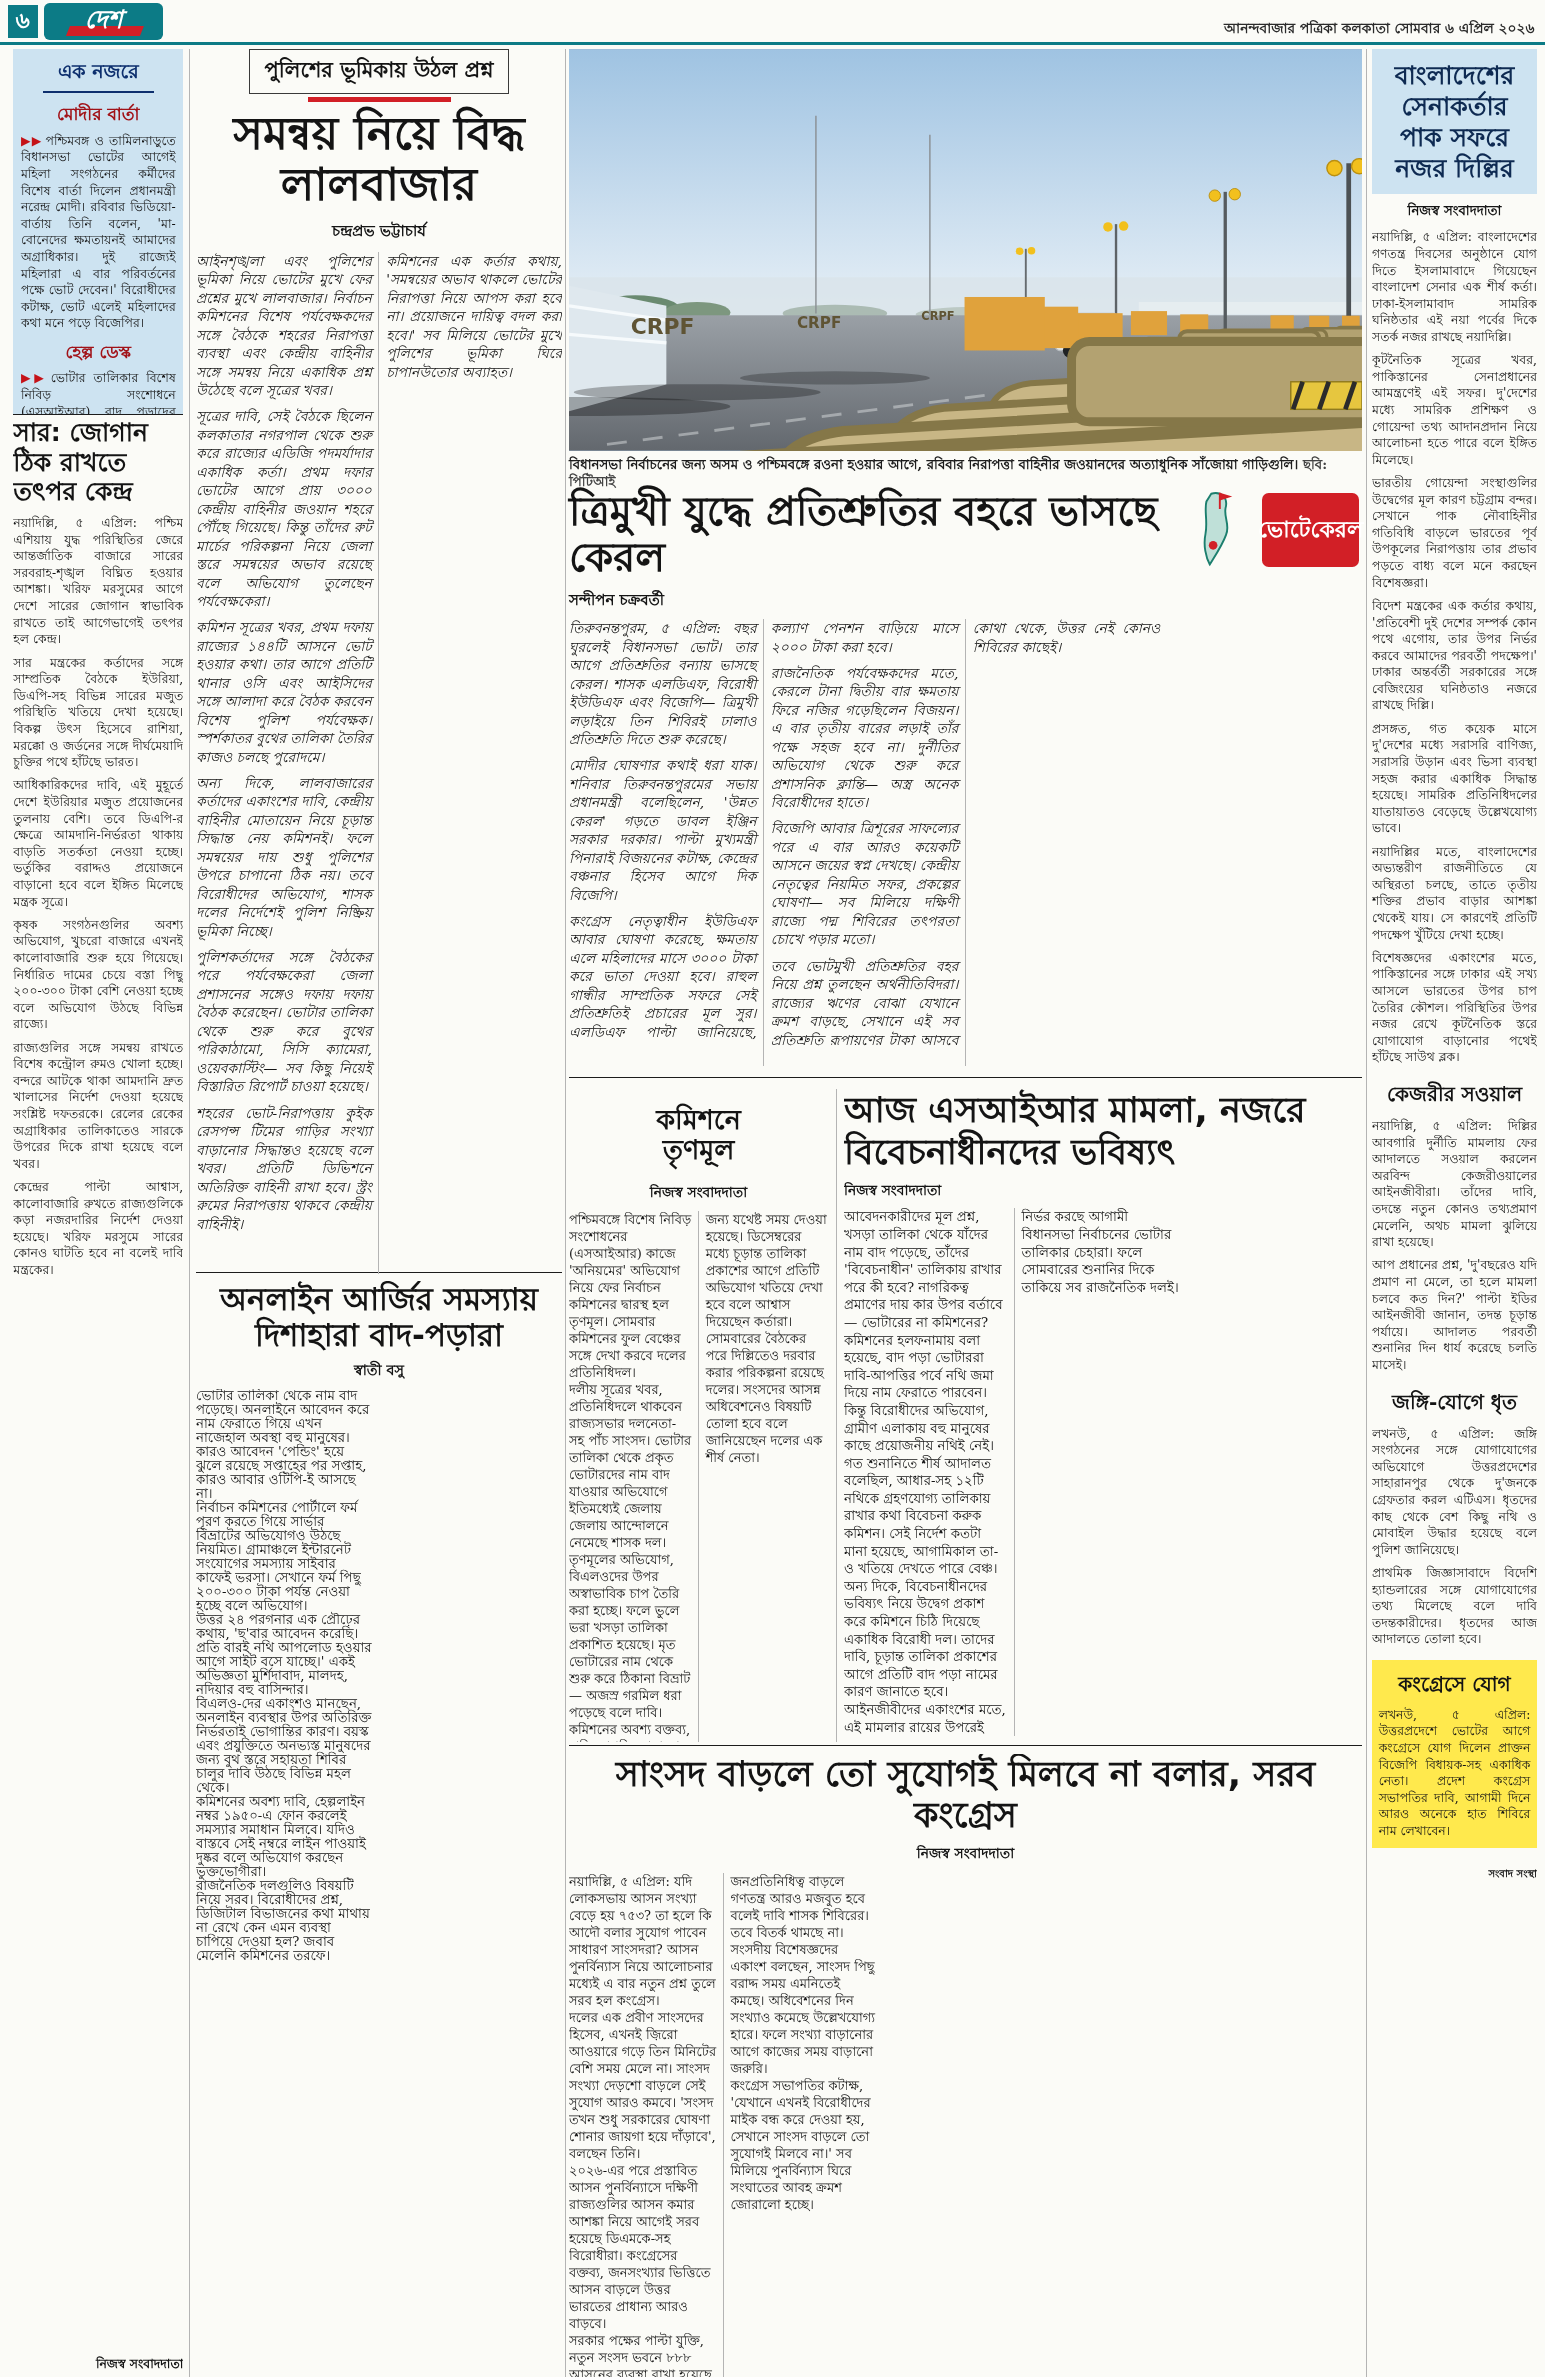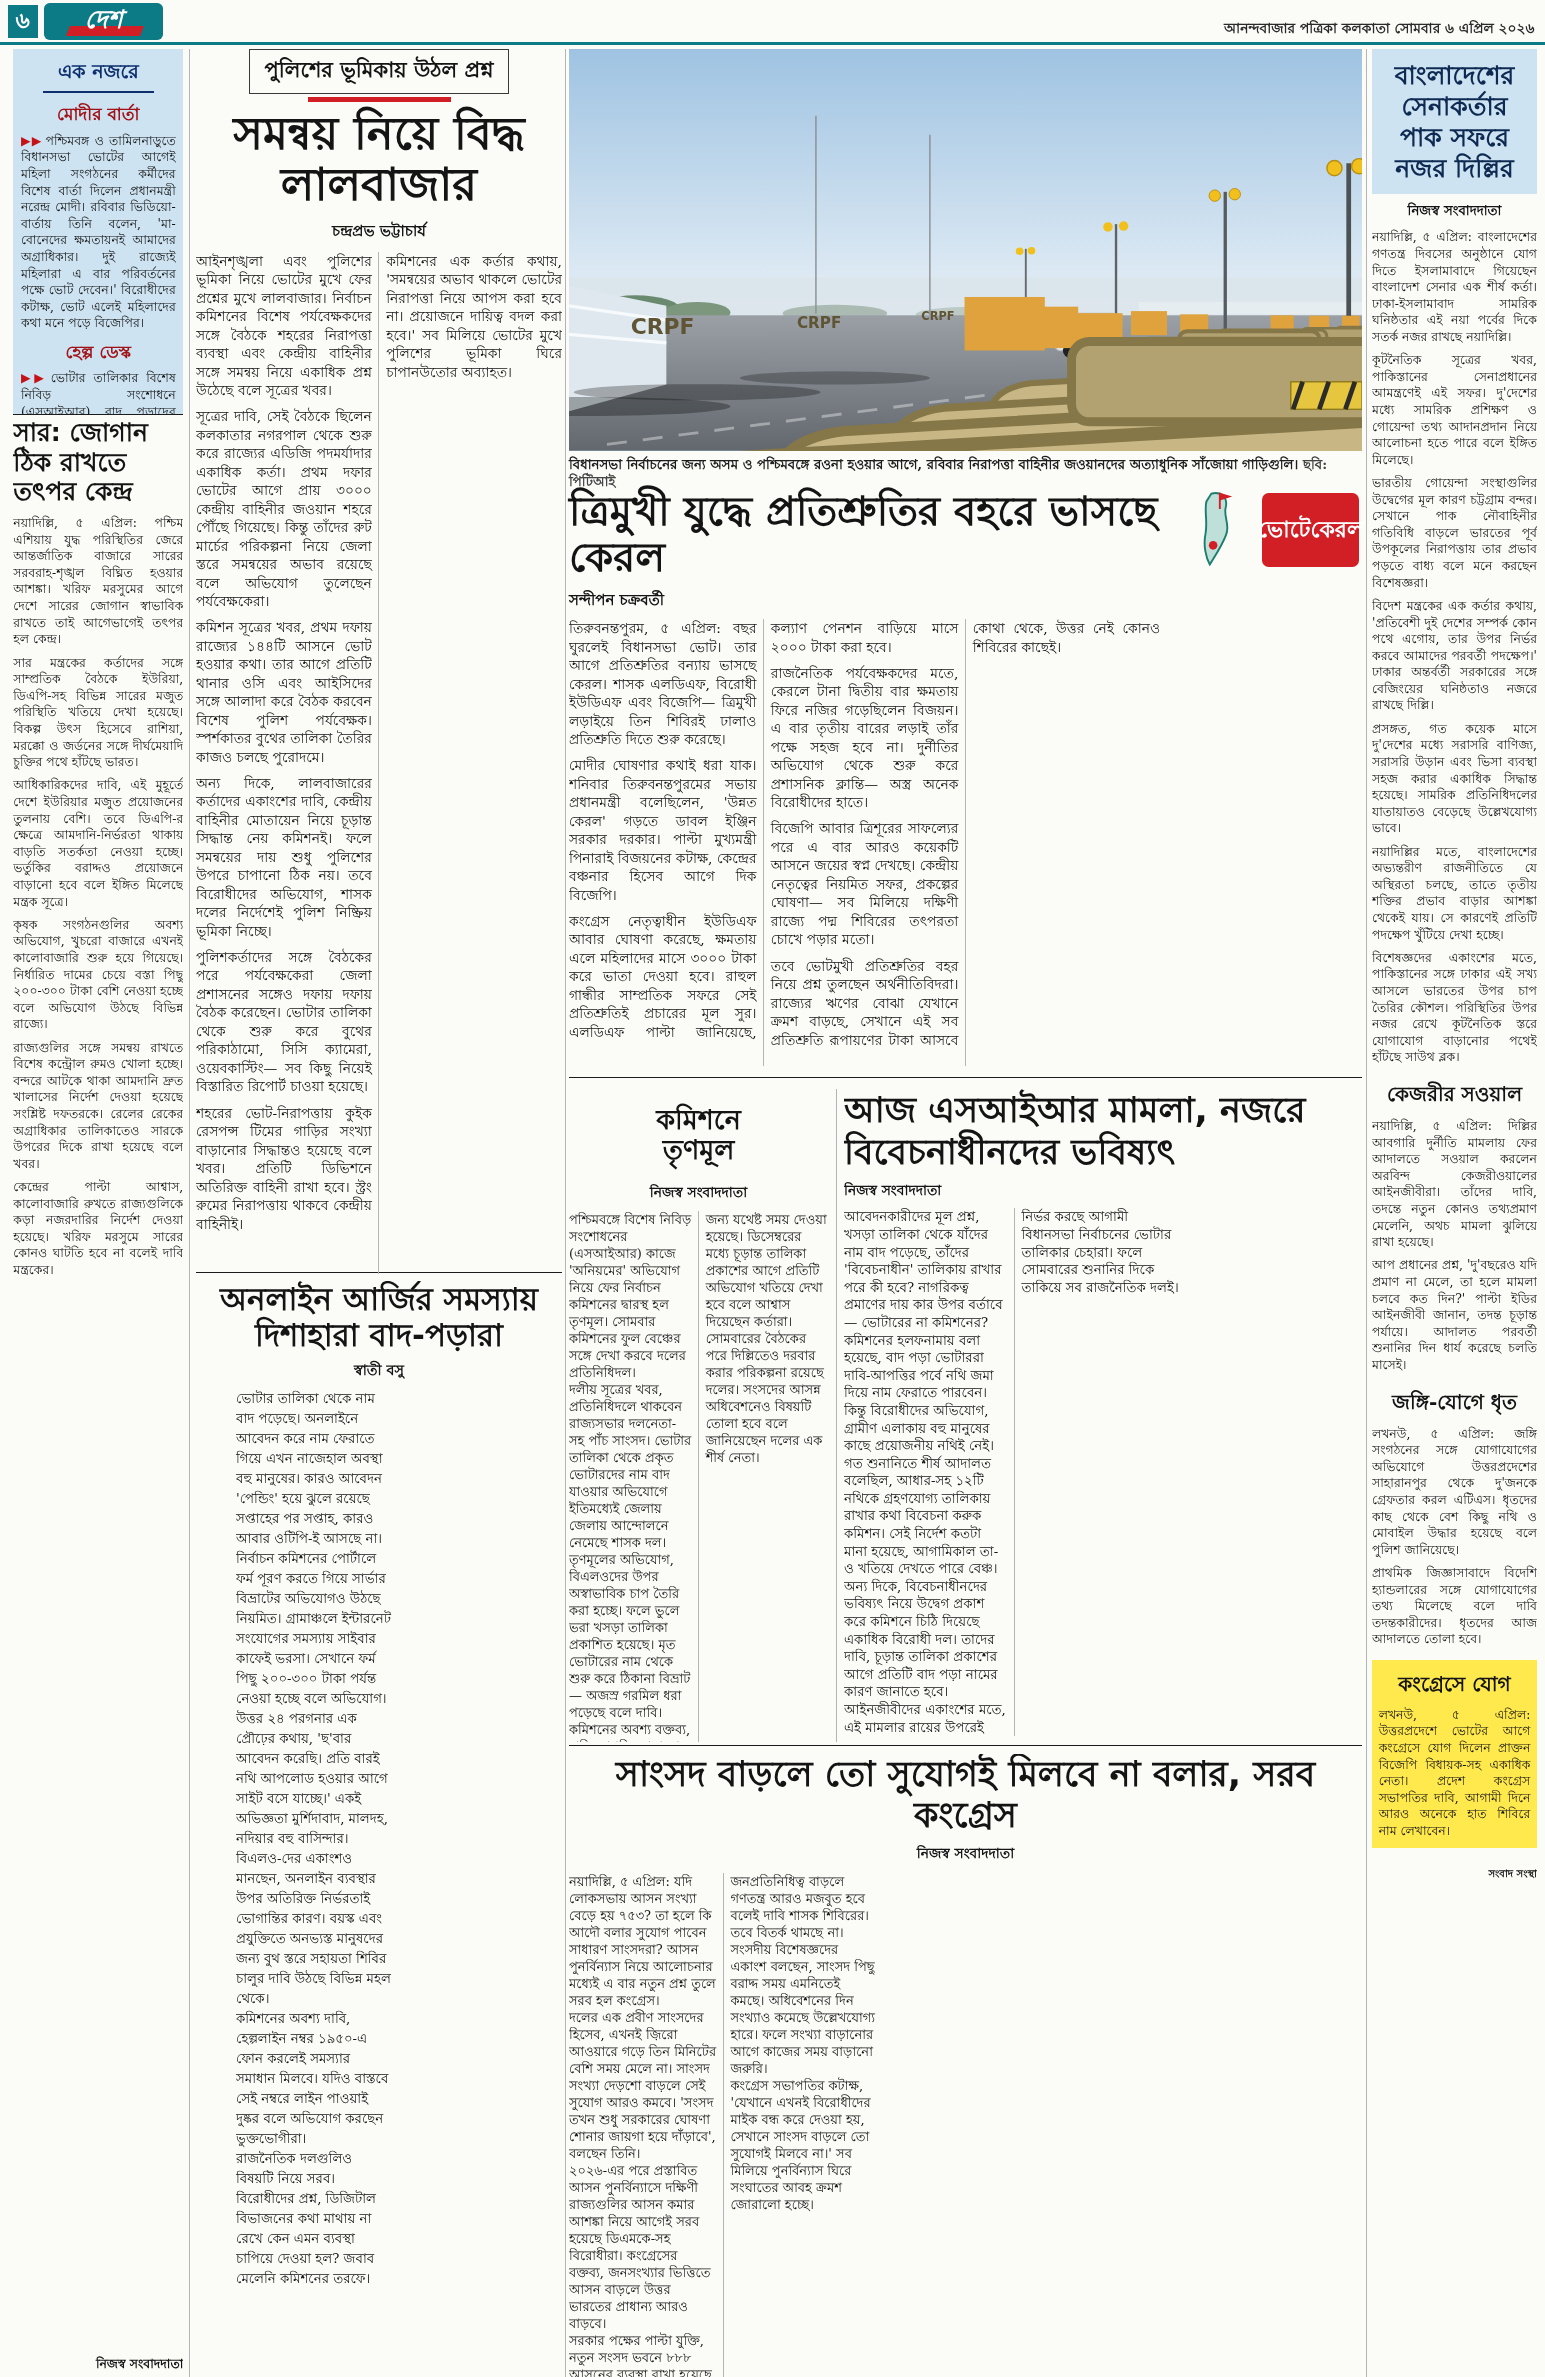--- a/index.html
+++ b/index.html
@@ -26,21 +26,21 @@
              color:#fff; font-size:25px; font-weight:bold; font-style:italic;
              font-family:"DejaVu Sans", sans-serif; }
   #edition{ position:absolute; right:10.5px; top:17px; font-size:13.8px; font-weight:bold; color:#2b2b2b;}
 
   
   .vrule{ position:absolute; width:0.5px; background:#b4b4b4; }
   .hrule{ position:absolute; height:1.4px; background:#1c1c1c; }
 
   
   .bt{ font-size:13.8px; line-height:18.5px; text-align:justify; }
-  .bt p{ margin:0 0 7.6px; }
+  .bt p{ margin:0 0 7.6px;font-style:italic; }
   .bt-sm{ font-size:12.4px; line-height:16.6px; text-align:justify; }
   .bt-sm p{ margin:0 0 6.7px; }
   .byline{ font-weight:bold; text-align:center; font-size:15px;
            font-family:"DejaVu Sans", sans-serif; }
   .cols{ column-gap:14.3px; column-rule:0.5px solid #b4b4b4; column-fill:auto; overflow:hidden; }
 
   
   #sidebar{ position:absolute; left:13.3px; top:49px; width:170px; height:365px;
             background:#cde3f1; padding:7.6px 7.6px; overflow:hidden; }
   #sidebar .sb-title{ width:72%; margin:0 auto 7.6px; text-align:center;
@@ -102,21 +102,21 @@
   #congress .head{ text-align:center; font-size:35px; line-height:41px; font-weight:bold;
                    font-family:"DejaVu Sans", sans-serif;}
   #congress .byline{ font-size:13.8px; margin:5.7px 0 7.6px;}
   #congress .body{ column-count:5; height:537px; font-size:13px; line-height:17px;}
 
   
   #online{ position:absolute; left:196px; top:1281px; width:366px; height:1099px; overflow:hidden;}
   #online .head{ text-align:center; font-size:31px; line-height:36px; font-weight:bold;
                  font-family:"DejaVu Sans", sans-serif;}
   #online .byline{ font-size:14.3px; margin:5.7px 0 6.7px;}
-  #online .body{ column-count:2; height:970px; font-size:13.3px; line-height:20px;margin-left:40px;}
+  #online .body{ column-count:2; height:970px; font-size:13.3px; line-height:14px;}
 
   
   #rightcol{ position:absolute; left:1372px; top:49px; width:165px; height:2330px; overflow:hidden;}
   #rightcol .headbox{ background:#cde3f1; padding:10.5px 6.7px; margin-bottom:6.7px;}
   #rightcol .headbox .head{ text-align:center; font-size:25px; line-height:31px; font-weight:bold;
                   color:#0e2a52; font-family:"DejaVu Sans", sans-serif;}
   #rightcol .byline{ font-size:13.3px; margin-bottom:6.7px;}
   #rightcol .sec-head{ text-align:center; font-size:20px; font-weight:bold; margin:13.3px 0 5.7px;
                   font-family:"DejaVu Sans", sans-serif;}
   #rightcol .ybox{ background:#ffe94d; padding:8.6px 6.7px; margin-top:12.4px;}

